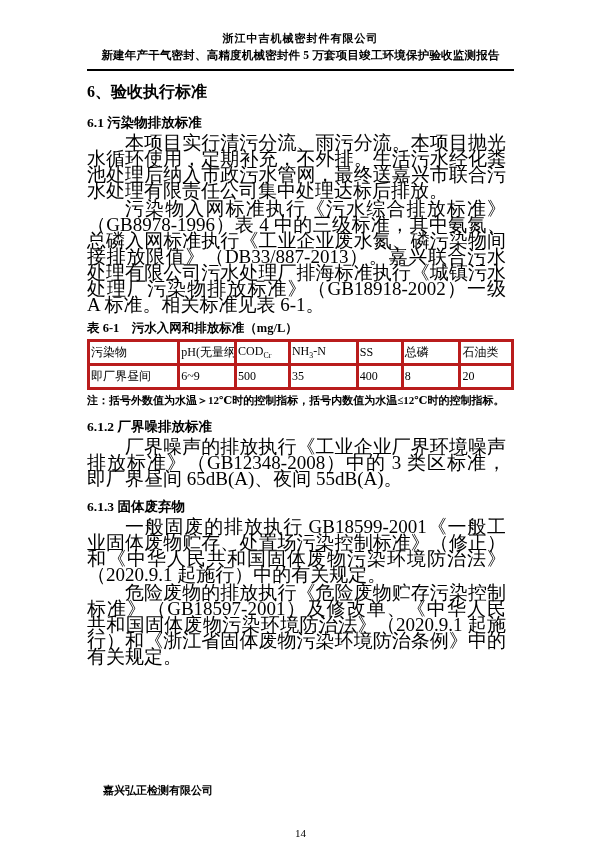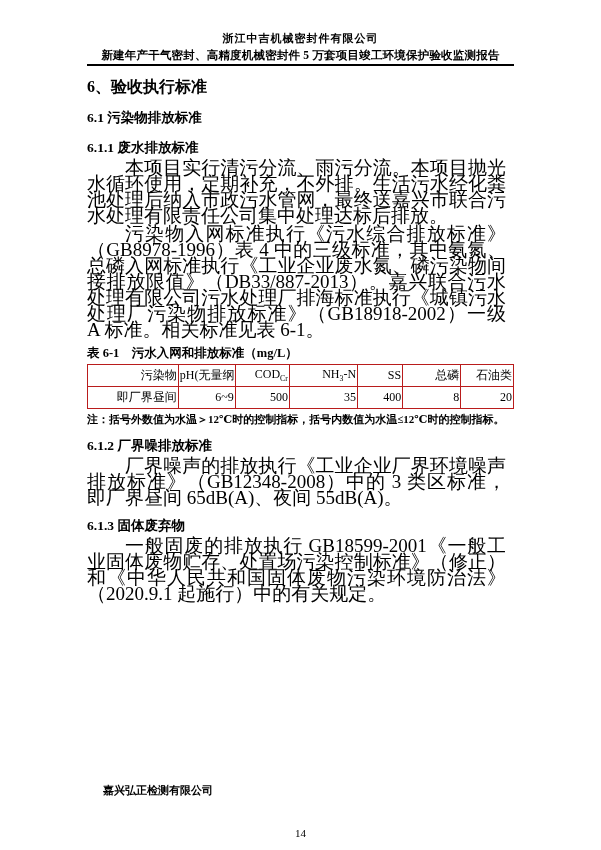--- a/index.html
+++ b/index.html
@@ -17,20 +17,21 @@
     color: #000000;
     box-sizing: border-box;
     padding: 30px 87px 0 87px;
     overflow: hidden;
   }
   
   .pg-header {
     text-align: center;
     font-weight: bold;
     border-bottom: 2px solid #000;
+    padding-bottom: 5px;
   }
   .pg-header .h-line1 {
     font-size: 11px;
     line-height: 17px;
     letter-spacing: 1px;
   }
   .pg-header .h-line2 {
     font-size: 11.5px;
     line-height: 17px;
     letter-spacing: 0.2px;
@@ -67,22 +68,22 @@
   }
   table.std-table {
     width: 100%;
     border-collapse: collapse;
     table-layout: fixed;
     margin-top: 3px;
     font-size: 12px;
   }
   table.std-table th,
   table.std-table td {
-    border: 1px solid #b91c1c;
-    text-align: right;
+    border: 3px solid #b91c1c;
+    text-align: left;
     vertical-align: middle;
     height: 21px;
     padding: 0 1px;
     font-weight: normal;
     overflow: hidden;
     white-space: nowrap;
   }
   table.std-table sub {
     font-size: 0.65em;
   }
@@ -125,21 +126,20 @@
 
   <div class="pg-header">
     <div class="h-line1">浙江中吉机械密封件有限公司</div>
     <div class="h-line2">新建年产干气密封、高精度机械密封件 5 万套项目竣工环境保护验收监测报告</div>
   </div>
 
   <div class="h-chapter">6、验收执行标准</div>
 
   <div class="h-sub">6.1 污染物排放标准</div>
 
-  <div class="h-sub">6.1.1 废水排放标准</div>
 
   <p class="body-p">本项目实行清污分流、雨污分流。本项目抛光水循环使用，定期补充，不外排。生活污水经化粪池处理后纳入市政污水管网，最终送嘉兴市联合污水处理有限责任公司集中处理达标后排放。</p>
 
   <p class="body-p">污染物入网标准执行《污水综合排放标准》（GB8978-1996）表 4 中的三级标准，其中氨氮、总磷入网标准执行《工业企业废水氮、磷污染物间接排放限值》（DB33/887-2013）。嘉兴联合污水处理有限公司污水处理厂排海标准执行《城镇污水处理厂污染物排放标准》（GB18918-2002）一级 A 标准。相关标准见表 6-1。</p>
 
   <div class="tbl-caption">表 6-1　污水入网和排放标准（mg/L）</div>
 
   <table class="std-table">
     <colgroup>
       <col style="width:21.3%">
@@ -175,19 +175,20 @@
   <div class="tbl-note">注：括号外数值为水温＞12℃时的控制指标，括号内数值为水温≤12℃时的控制指标。</div>
 
   <div class="h-sub">6.1.2 厂界噪排放标准</div>
 
   <p class="body-p">厂界噪声的排放执行《工业企业厂界环境噪声排放标准》（GB12348-2008）中的 3 类区标准，即厂界昼间 65dB(A)、夜间 55dB(A)。</p>
 
   <div class="h-sub">6.1.3 固体废弃物</div>
 
   <p class="body-p">一般固废的排放执行 GB18599-2001《一般工业固体废物贮存、处置场污染控制标准》（修正）和《中华人民共和国固体废物污染环境防治法》（2020.9.1 起施行）中的有关规定。</p>
 
+  <p class="body-p">危险废物的排放执行《危险废物贮存污染控制标准》（GB18597-2001）及修改单、《中华人民共和国固体废物污染环境防治法》（2020.9.1 起施行）和《浙江省固体废物污染环境防治条例》中的有关规定。</p>
 
   <div class="pg-footer">
     <span class="f-company">嘉兴弘正检测有限公司</span>
     <span class="f-page">14</span>
   </div>
 
 </div>
 
 </body></html>

